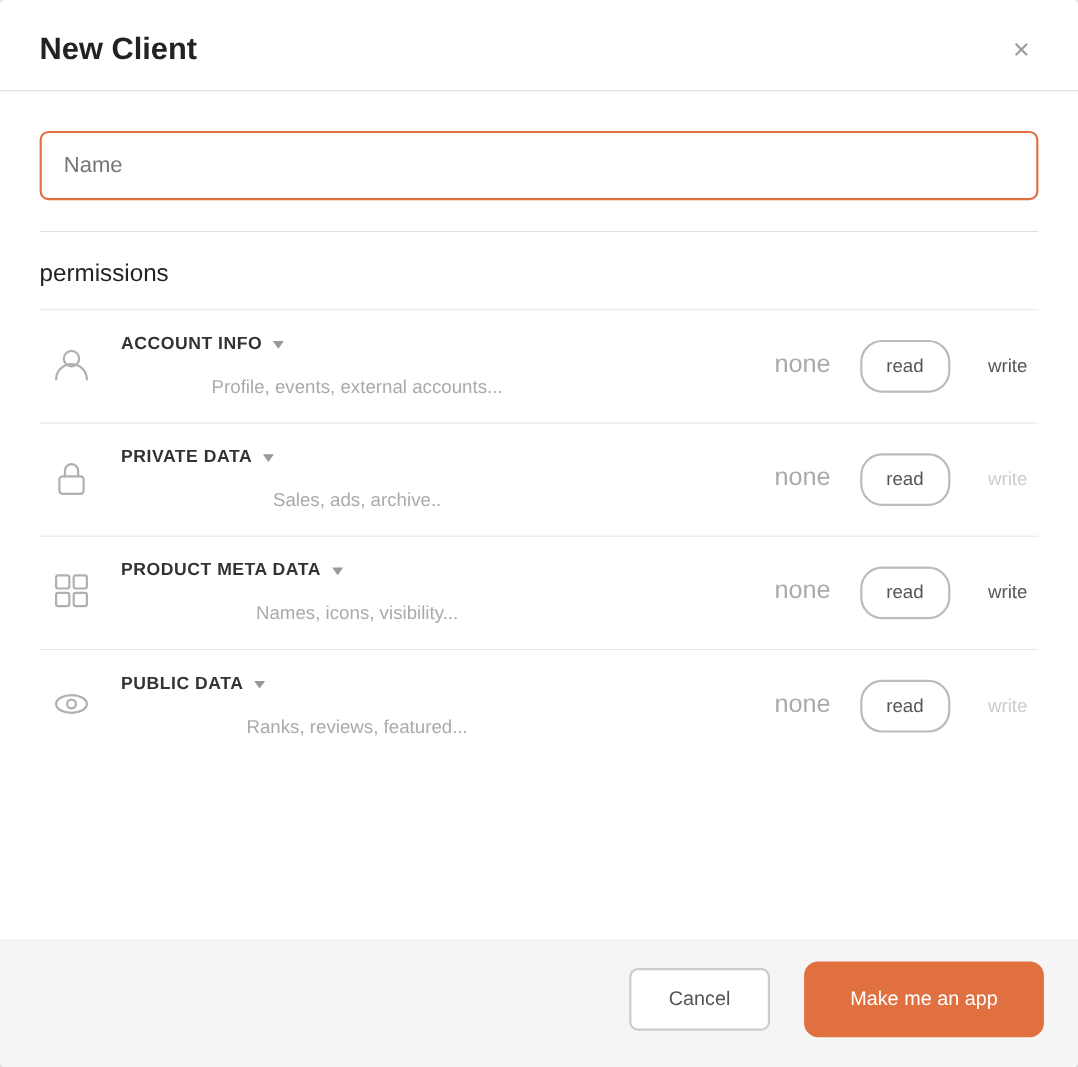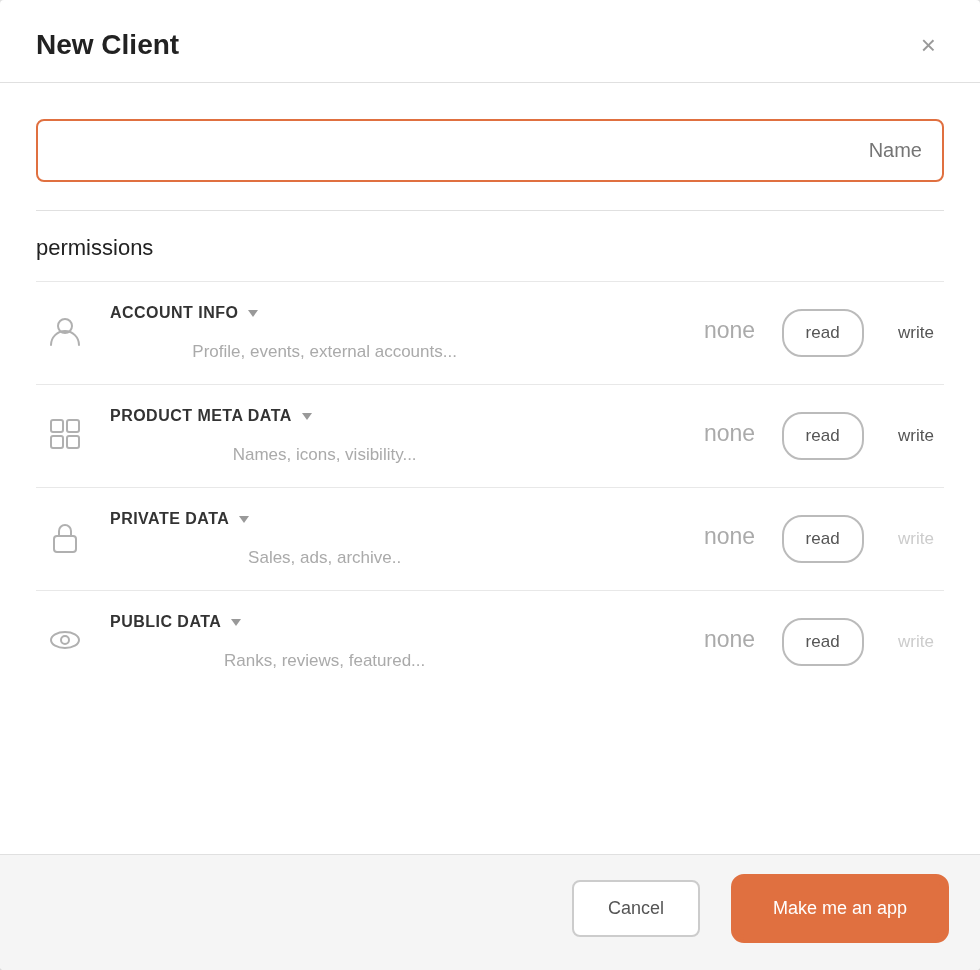--- a/index.html
+++ b/index.html
@@ -55,21 +55,20 @@
 
     .name-input {
       width: 100%;
       padding: 18px 20px;
       border: 2px solid #e07040;
       border-radius: 8px;
       font-size: 20px;
       color: #737373;
       outline: none;
       margin-bottom: 28px;
-      text-align: right;
     }
 
     .divider {
       border: none;
       border-top: 1px solid #e0e0e0;
       margin-bottom: 24px;
     }
 
     .section-label {
       font-size: 22px;
@@ -251,57 +250,57 @@
       </td>
       <td class="perm-cell-controls">
         <span class="perm-none">none</span>
         <button class="perm-read-btn">read</button>
         <span class="perm-write">write</span>
       </td>
     </tr>
           <tr class="perm-row">
       <td class="perm-cell-icon">
         <svg class="icon-svg" viewBox="0 0 36 36" xmlns="http://www.w3.org/2000/svg">
+      <rect x="7" y="17" width="22" height="16" rx="3" stroke="#b0b0b0" stroke-width="2" fill="none"></rect>
+      <path d="M12 17v-5a6 6 0 0 1 12 0v5" stroke="#b0b0b0" stroke-width="2" fill="none" stroke-linecap="round"></path>
+    </svg>
+      </td>
+      <td class="perm-cell-info">
+        <div class="perm-name">
+          <span>PRIVATE DATA</span>
+          <span class="chevron-down"></span>
+        </div>
+        <div class="perm-desc">Sales, ads, archive..</div>
+      </td>
+      <td class="perm-cell-controls">
+        <span class="perm-none">none</span>
+        <button class="perm-read-btn">read</button>
+        <span class="perm-write disabled">write</span>
+      </td>
+    </tr>
+          <tr class="perm-row">
+      <td class="perm-cell-icon">
+        <svg class="icon-svg" viewBox="0 0 36 36" xmlns="http://www.w3.org/2000/svg">
       <rect x="4" y="4" width="12" height="12" rx="2" stroke="#b0b0b0" stroke-width="2" fill="none"></rect>
       <rect x="20" y="4" width="12" height="12" rx="2" stroke="#b0b0b0" stroke-width="2" fill="none"></rect>
       <rect x="4" y="20" width="12" height="12" rx="2" stroke="#b0b0b0" stroke-width="2" fill="none"></rect>
       <rect x="20" y="20" width="12" height="12" rx="2" stroke="#b0b0b0" stroke-width="2" fill="none"></rect>
     </svg>
       </td>
       <td class="perm-cell-info">
         <div class="perm-name">
           <span>PRODUCT META DATA</span>
           <span class="chevron-down"></span>
         </div>
         <div class="perm-desc">Names, icons, visibility...</div>
       </td>
       <td class="perm-cell-controls">
         <span class="perm-none">none</span>
         <button class="perm-read-btn">read</button>
         <span class="perm-write">write</span>
-      </td>
-    </tr>
-          <tr class="perm-row">
-      <td class="perm-cell-icon">
-        <svg class="icon-svg" viewBox="0 0 36 36" xmlns="http://www.w3.org/2000/svg">
-      <rect x="7" y="17" width="22" height="16" rx="3" stroke="#b0b0b0" stroke-width="2" fill="none"></rect>
-      <path d="M12 17v-5a6 6 0 0 1 12 0v5" stroke="#b0b0b0" stroke-width="2" fill="none" stroke-linecap="round"></path>
-    </svg>
-      </td>
-      <td class="perm-cell-info">
-        <div class="perm-name">
-          <span>PRIVATE DATA</span>
-          <span class="chevron-down"></span>
-        </div>
-        <div class="perm-desc">Sales, ads, archive..</div>
-      </td>
-      <td class="perm-cell-controls">
-        <span class="perm-none">none</span>
-        <button class="perm-read-btn">read</button>
-        <span class="perm-write disabled">write</span>
       </td>
     </tr>
           <tr class="perm-row">
       <td class="perm-cell-icon">
         <svg class="icon-svg" viewBox="0 0 36 36" xmlns="http://www.w3.org/2000/svg">
       <ellipse cx="18" cy="18" rx="14" ry="8" stroke="#b0b0b0" stroke-width="2" fill="none"></ellipse>
       <circle cx="18" cy="18" r="4" stroke="#b0b0b0" stroke-width="2" fill="none"></circle>
     </svg>
       </td>
       <td class="perm-cell-info">

